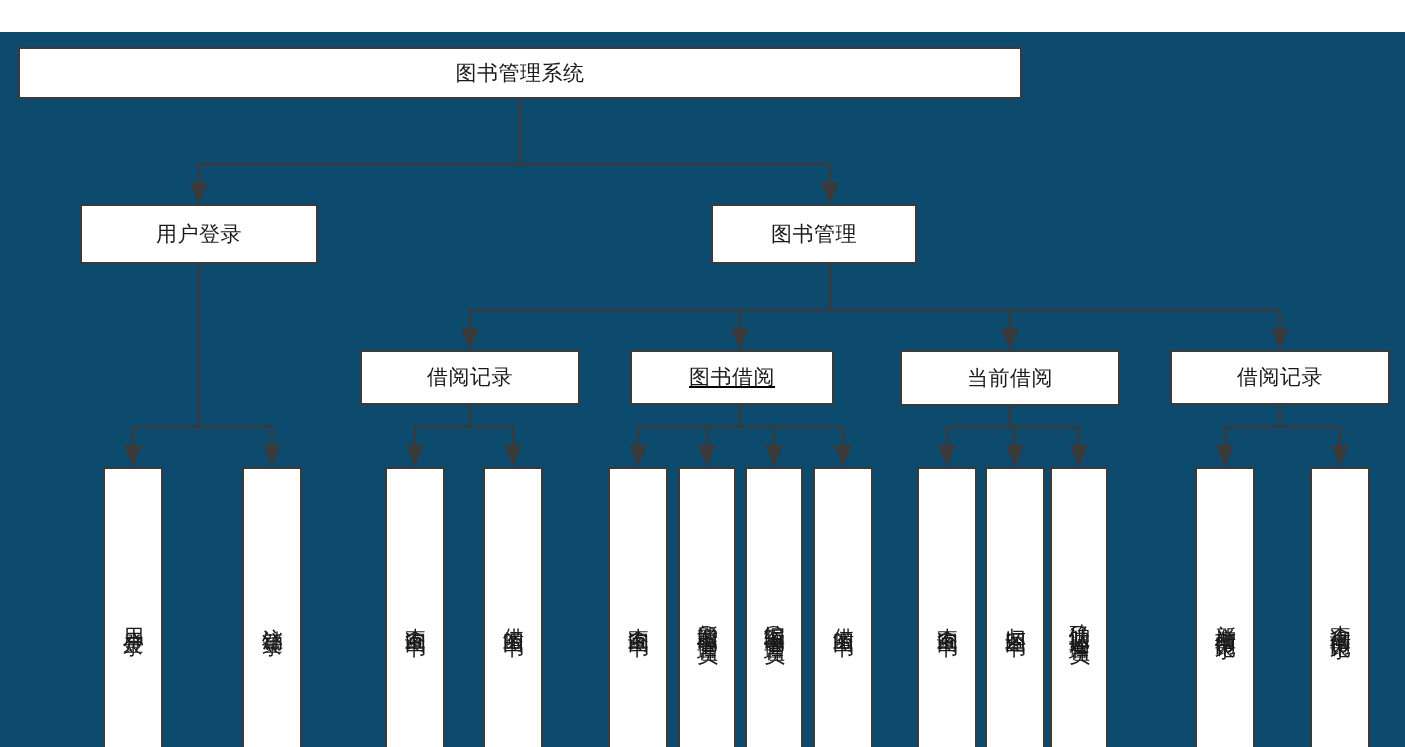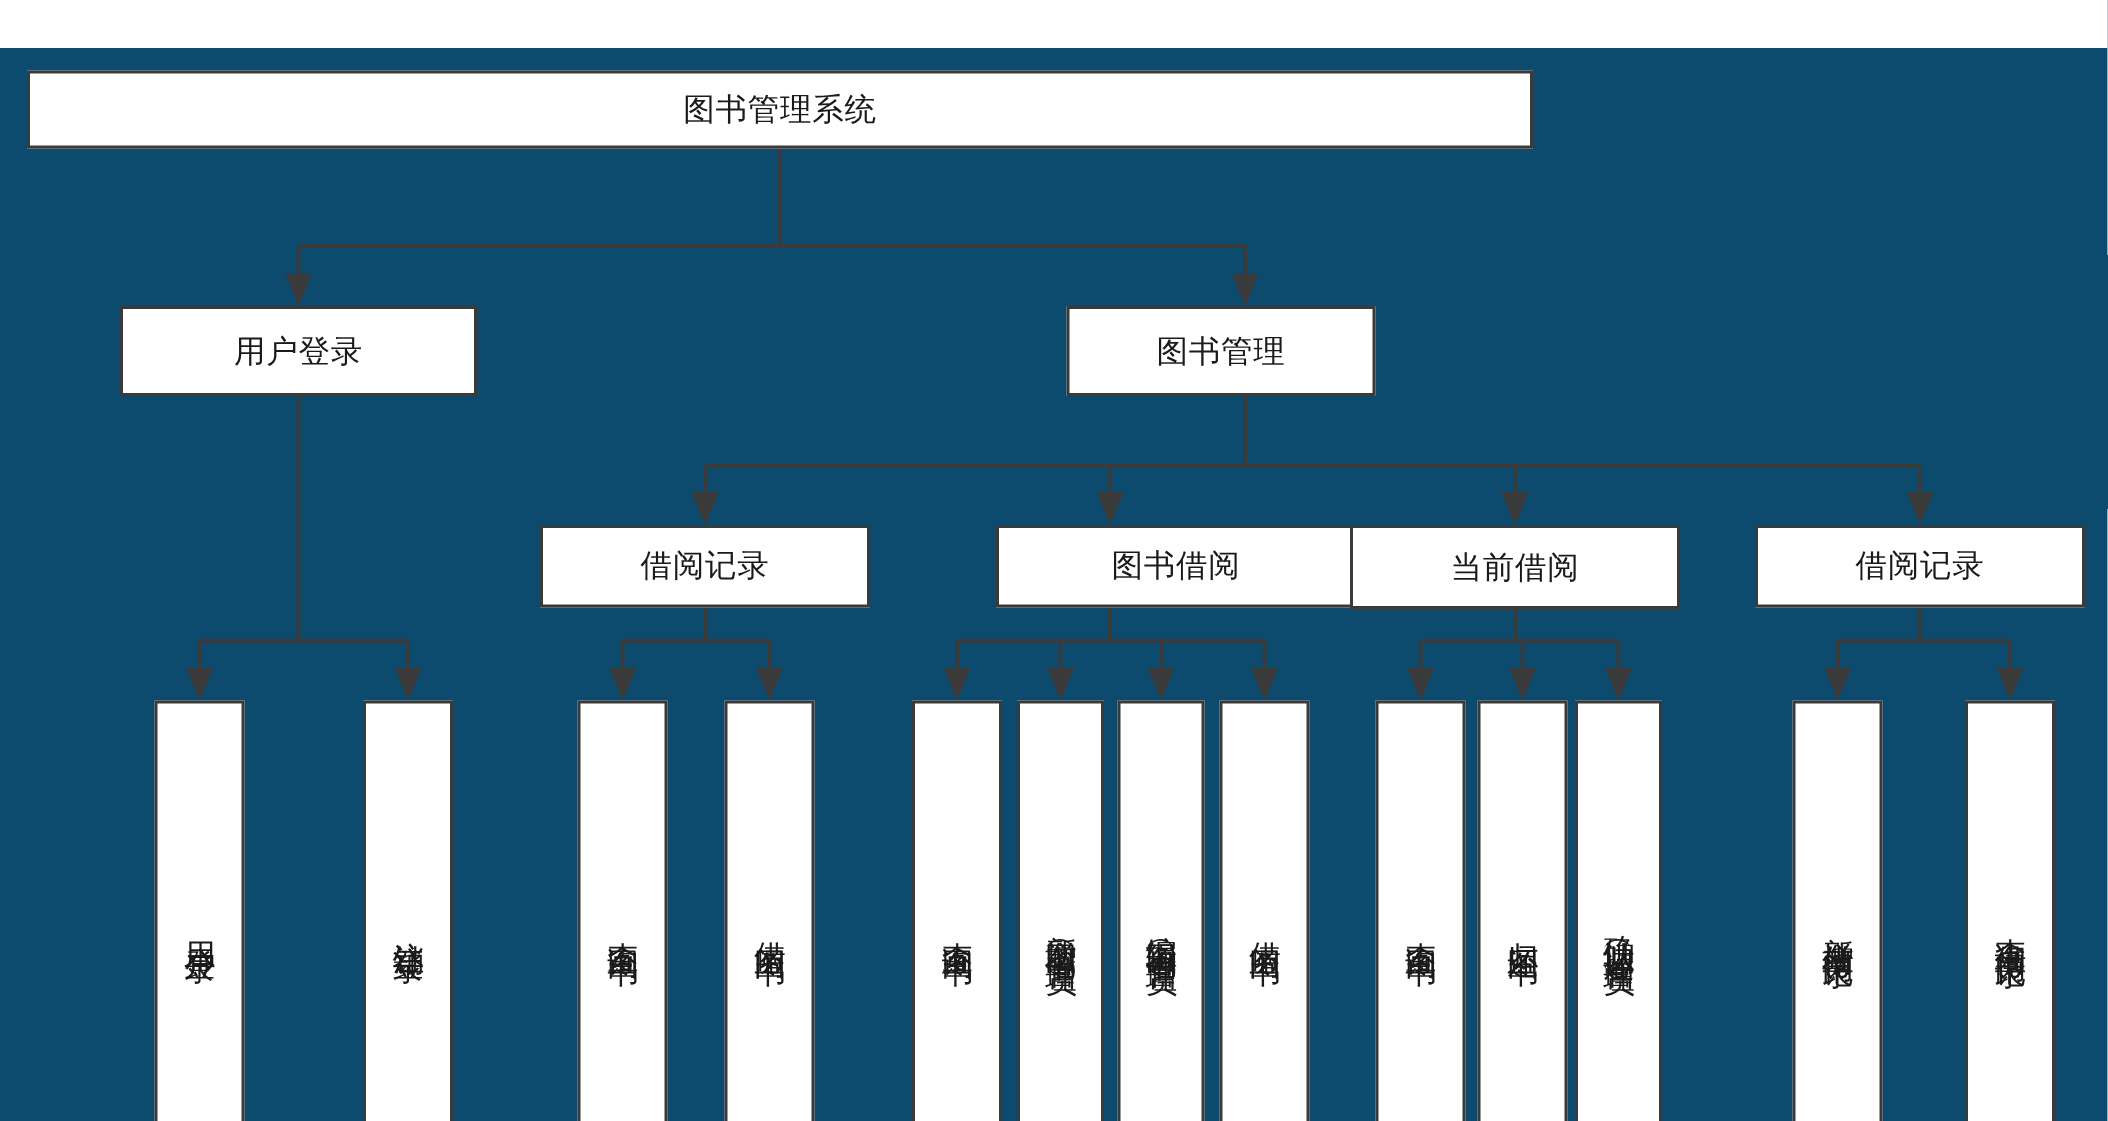--- a/index.html
+++ b/index.html
@@ -125,21 +125,21 @@
       </div>
       <div class="node" id="node-login" style="left: 80px; top: 172px; width: 238px; height: 60px; border-color: rgb(58, 58, 58);">
         <span class="label" style="color: rgb(26, 26, 26);">用户登录</span>
       </div>
       <div class="node" id="node-bookmgmt" style="left: 711px; top: 172px; width: 206px; height: 60px; border-color: rgb(58, 58, 58);">
         <span class="label" style="color: rgb(26, 26, 26);">图书管理</span>
       </div>
       <div class="node" id="node-newbook" style="left: 360px; top: 318px; width: 220px; height: 55px; border-color: rgb(58, 58, 58);">
         <span class="label" style="color: rgb(26, 26, 26);">借阅记录</span>
       </div>
-      <div class="node" id="node-borrow" style="left: 664px; top: 318px; width: 240px; height: 55px; border-color: rgb(58, 58, 58);">
+      <div class="node" id="node-borrow" style="left: 630px; top: 318px; width: 204px; height: 55px; border-color: rgb(58, 58, 58); text-decoration: underline;">
         <span class="label" style="color: rgb(26, 26, 26);">图书借阅</span>
       </div>
       <div class="node" id="node-current" style="left: 900px; top: 318px; width: 220px; height: 56px; border-color: rgb(58, 58, 58);">
         <span class="label" style="color: rgb(26, 26, 26);">当前借阅</span>
       </div>
       <div class="node" id="node-records" style="left: 1170px; top: 318px; width: 220px; height: 55px; border-color: rgb(58, 58, 58);">
         <span class="label" style="color: rgb(26, 26, 26);">借阅记录</span>
       </div>
       <div class="node vertical" id="node-leaf-login" style="left: 103px; top: 435px; width: 60px; height: 300px; border-color: rgb(58, 58, 58);">
         <span class="label" style="color: rgb(26, 26, 26);">用户登录</span>

